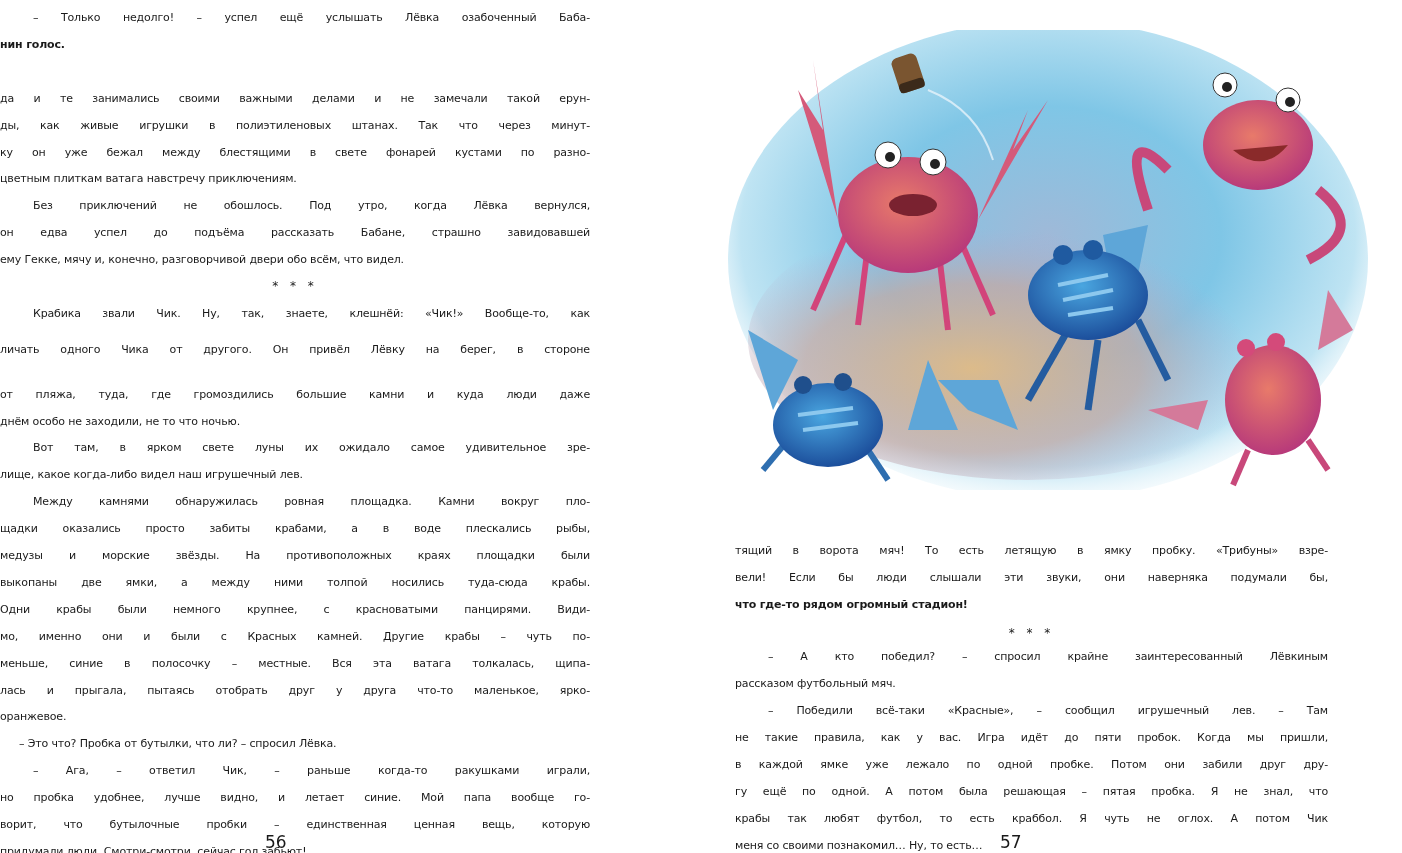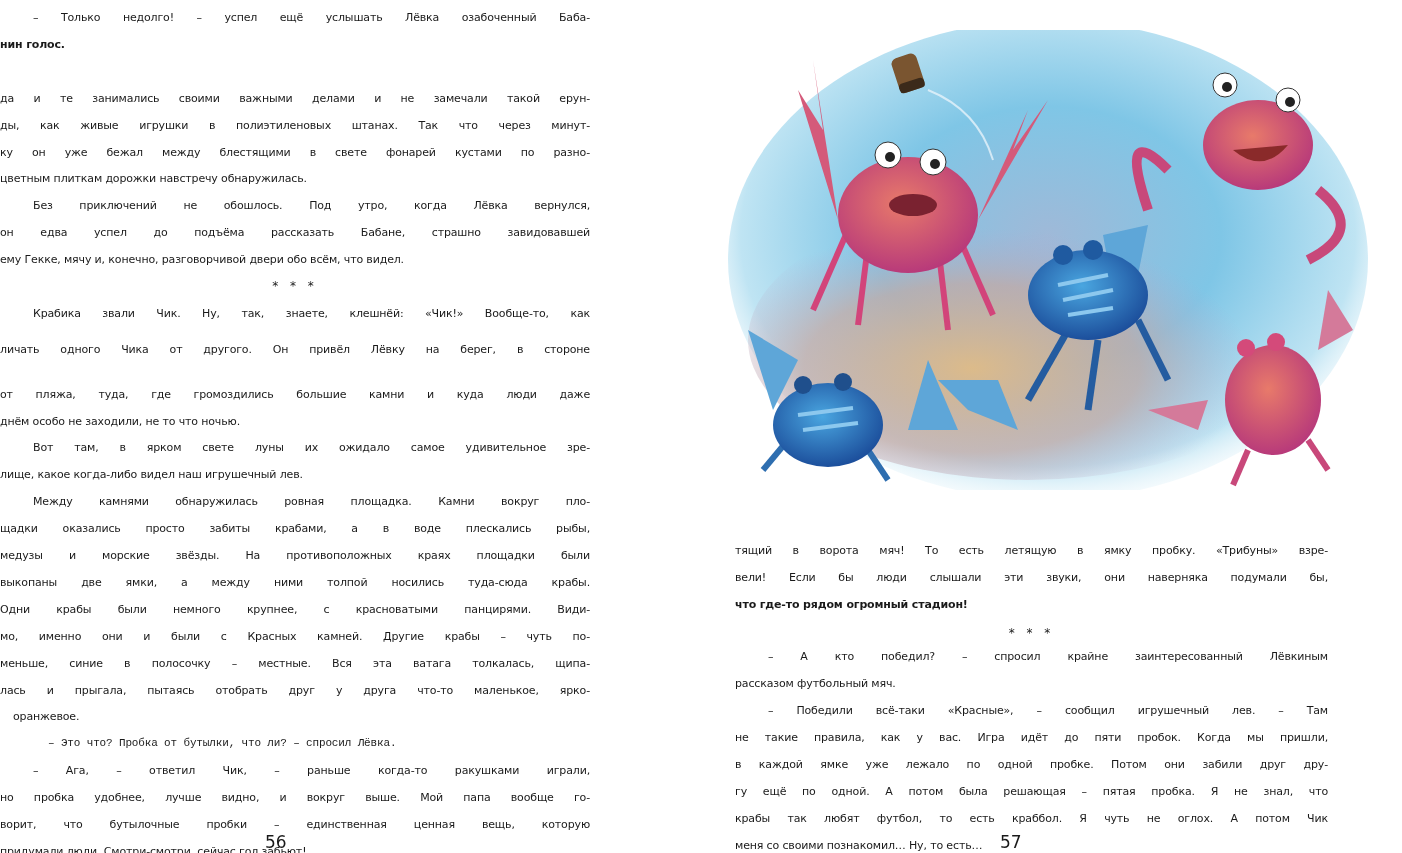--- a/index.html
+++ b/index.html
@@ -18,43 +18,43 @@
 </style>
 </head>
 <body>
 
 <div class="page page-left" id="left-page">
     <div class="line" style="top: 4px; left: 33px; width: 557px;">– Только недолго! – успел ещё услышать Лёвка озабоченный Баба-</div>
     <div class="line last" style="top: 30.9px; left: 0px; width: 590px; font-weight: bold;">нин голос.</div>
     <div class="line" style="top: 84.7px; left: 0px; width: 590px;">да и те занимались своими важными делами и не замечали такой ерун-</div>
     <div class="line" style="top: 111.6px; left: 0px; width: 590px;">ды, как живые игрушки в полиэтиленовых штанах. Так что через минут-</div>
     <div class="line" style="top: 138.5px; left: 0px; width: 590px;">ку он уже бежал между блестящими в свете фонарей кустами по разно-</div>
-    <div class="line last" style="top: 165.4px; left: 0px; width: 590px;">цветным плиткам дорожки навстречу обнаружилась.</div>
+    <div class="line last" style="top: 165.4px; left: 0px; width: 590px;">цветным плиткам ватага навстречу приключениям.</div>
     <div class="line" style="top: 192.3px; left: 33px; width: 557px;">Без приключений не обошлось. Под утро, когда Лёвка вернулся,</div>
     <div class="line" style="top: 219.2px; left: 0px; width: 590px;">он едва успел до подъёма рассказать Бабане, страшно завидовавшей</div>
     <div class="line last" style="top: 246.1px; left: 0px; width: 590px;">ему Гекке, мячу и, конечно, разговорчивой двери обо всём, что видел.</div>
     <div class="line center stars" style="top: 273px; left: 0px; width: 590px;">* * *</div>
     <div class="line" style="top: 299.9px; left: 33px; width: 557px;">Крабика звали Чик. Ну, так, знаете, клешнёй: «Чик!» Вообще-то, как</div>
     <div class="line" style="top: 336px; left: 0px; width: 590px;">личать одного Чика от другого. Он привёл Лёвку на берег, в стороне</div>
     <div class="line" style="top: 380.6px; left: 0px; width: 590px;">от пляжа, туда, где громоздились большие камни и куда люди даже</div>
     <div class="line last" style="top: 407.5px; left: 0px; width: 590px;">днём особо не заходили, не то что ночью.</div>
     <div class="line" style="top: 434.4px; left: 33px; width: 557px;">Вот там, в ярком свете луны их ожидало самое удивительное зре-</div>
     <div class="line last" style="top: 461.3px; left: 0px; width: 590px;">лище, какое когда-либо видел наш игрушечный лев.</div>
     <div class="line" style="top: 488.2px; left: 33px; width: 557px;">Между камнями обнаружилась ровная площадка. Камни вокруг пло-</div>
     <div class="line" style="top: 515.1px; left: 0px; width: 590px;">щадки оказались просто забиты крабами, а в воде плескались рыбы,</div>
     <div class="line" style="top: 542px; left: 0px; width: 590px;">медузы и морские звёзды. На противоположных краях площадки были</div>
     <div class="line" style="top: 568.9px; left: 0px; width: 590px;">выкопаны две ямки, а между ними толпой носились туда-сюда крабы.</div>
     <div class="line" style="top: 595.8px; left: 0px; width: 590px;">Одни крабы были немного крупнее, с красноватыми панцирями. Види-</div>
     <div class="line" style="top: 622.7px; left: 0px; width: 590px;">мо, именно они и были с Красных камней. Другие крабы – чуть по-</div>
     <div class="line" style="top: 649.6px; left: 0px; width: 590px;">меньше, синие в полосочку – местные. Вся эта ватага толкалась, щипа-</div>
     <div class="line" style="top: 676.5px; left: 0px; width: 590px;">лась и прыгала, пытаясь отобрать друг у друга что-то маленькое, ярко-</div>
-    <div class="line last" style="top: 703.4px; left: 0px; width: 590px; margin-left: 13px;">оранжевое.</div>
-    <div class="line last" style="top: 730.3px; left: 48px; width: 557px; font-family: Liberation Mono, monospace;">– Это что? Пробка от бутылки, что ли? – спросил Лёвка.</div>
+    <div class="line last" style="top: 703.4px; left: 0px; width: 590px;">оранжевое.</div>
+    <div class="line last" style="top: 730.3px; left: 19px; width: 557px;">– Это что? Пробка от бутылки, что ли? – спросил Лёвка.</div>
     <div class="line" style="top: 757.2px; left: 33px; width: 557px;">– Ага, – ответил Чик, – раньше когда-то ракушками играли,</div>
-    <div class="line" style="top: 784.1px; left: 0px; width: 590px;">но пробка удобнее, лучше видно, и вокруг выше. Мой папа вообще го-</div>
+    <div class="line" style="top: 784.1px; left: 0px; width: 590px;">но пробка удобнее, лучше видно, и летает синие. Мой папа вообще го-</div>
     <div class="line" style="top: 811px; left: 0px; width: 590px;">ворит, что бутылочные пробки – единственная ценная вещь, которую</div>
     <div class="line last" style="top: 837.9px; left: 0px; width: 590px;">придумали люди. Смотри-смотри, сейчас гол забьют!</div>
   </div>
 <div class="pageno" style="left:265px; top:832px;">56</div>
 
 <div class="page page-right" id="right-page">
     <div class="line" style="top: 537px; left: 35px; width: 593px;">тящий в ворота мяч! То есть летящую в ямку пробку. «Трибуны» взре-</div>
     <div class="line" style="top: 563.9px; left: 35px; width: 593px;">вели! Если бы люди слышали эти звуки, они наверняка подумали бы,</div>
     <div class="line last" style="top: 590.8px; left: 35px; width: 593px; font-weight: bold;">что где-то рядом огромный стадион!</div>
     <div class="line center stars" style="top: 620px; left: 35px; width: 593px;">* * *</div>

